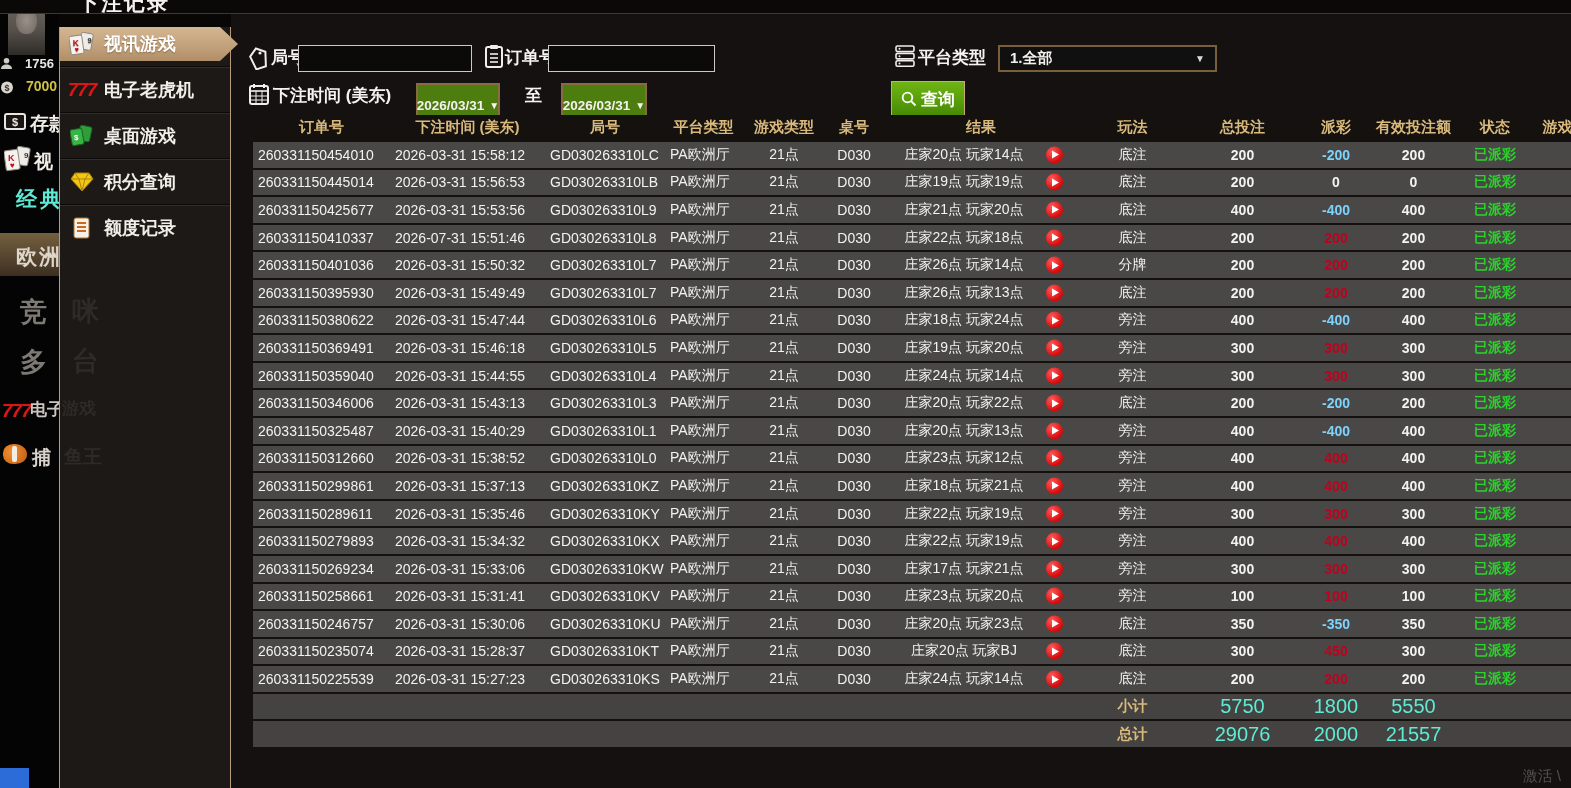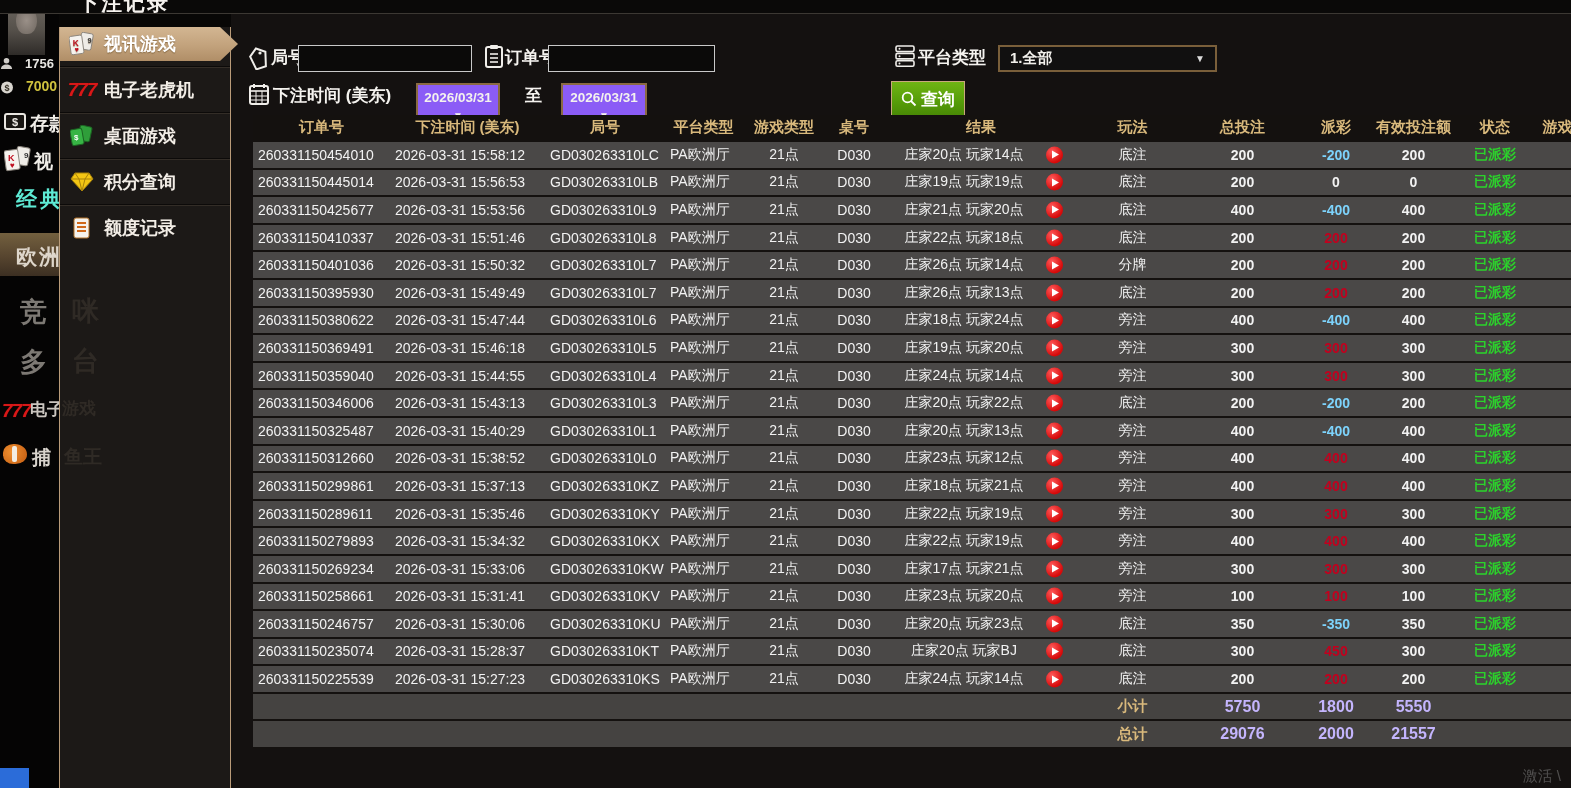--- a/index.html
+++ b/index.html
@@ -68,23 +68,23 @@
   
   .content { position:absolute; left:231px; top:14px; width:1340px; height:774px;
     background:#141110; z-index:2; }
   .flt-label { position:absolute; color:#f5f3ef; font-weight:bold; font-size:17px; white-space:nowrap; }
   .flt-input { position:absolute; height:27px; background:#0b0a09; border:1px solid #c9c9c9;
     color:#eee; font-size:13px; padding:0 6px; outline:none; }
   .dropdown { position:absolute; height:27px; background:#111010; border:2px solid #7a5f3a;
     color:#f2f0ec; font-size:15px; font-weight:bold; display:flex; align-items:center;
     padding:0 10px; cursor:pointer; }
   .dropdown .arr { margin-left:auto; font-size:10px; color:#dcdcdc; }
-  .datebox { position:absolute; height:44px; background:#8b5cf6; border:2px solid #8a6a42;
+  .datebox { position:absolute; height:44px; background:#4d7c0f; border:2px solid #8a6a42;
     color:#f4f2ee; font-size:13.5px; font-weight:bold; display:flex; align-items:center;
-    justify-content:center; gap:5px; cursor:pointer;flex-direction:column; }
+    justify-content:center; gap:5px; cursor:pointer; }
   .datebox .arr { font-size:10px; }
   .search-btn { position:absolute; height:36px; padding:0 9px;
     background:linear-gradient(180deg,#6fb414 0%,#559c09 60%,#488805 100%);
     border:1px solid #c9a87d; color:#fff; font-size:17px; font-weight:bold;
     display:flex; align-items:center; gap:4px; cursor:pointer; }
 
   
   .table-wrap { position:absolute; left:22px; top:101px; width:1318px; height:673px; overflow:hidden; }
   table { border-collapse:collapse; table-layout:fixed; width:1327px; }
   td, th { height:27.6px; border-bottom:2px solid #14110f; background:#4a4847;
@@ -97,21 +97,21 @@
     background:radial-gradient(circle at 35% 30%,#ff5a5a,#d60909 70%); cursor:pointer; }
   .play-btn::after { content:""; position:absolute; left:6px; top:4.5px; border-left:7px solid #fff;
     border-top:4px solid transparent; border-bottom:4px solid transparent; }
   .pr { color:#c2001e; font-weight:bold; }
   .pg { color:#7dd3fc; font-weight:bold; }
   .pw { color:#f2f2f2; font-weight:bold; }
   .status-ok { color:#2bd22b; font-weight:bold; }
   .num { font-weight:bold; }
   tr.sumrow td { background:#454341; }
   .sum-label { color:#d9b97c; font-weight:bold; font-size:15px; }
-  .sum-val { color:#c4b5fd; font-weight:bold; font-size:16px; }
+  .sum-val { color:#5eead4; font-weight:normal; font-size:20px; }
 
   .watermark { position:absolute; right:10px; bottom:2px; color:#8c8c8c; opacity:.5;
     font-size:15px; z-index:6; }
 </style>
 </head>
 <body>
 
 <div class="top-strip">
   <span class="page-title">下注记录</span>
 </div>
@@ -365,21 +365,21 @@
             <td class="result-cell">庄家21点 玩家20点<span class="play-btn"></span></td>
             <td>底注</td>
             <td class="num">400</td>
             <td class="pg">-400</td>
             <td class="num">400</td>
             <td class="status-ok">已派彩</td>
             <td></td>
           </tr>
           <tr>
             <td class="la">260331150410337</td>
-            <td class="la">2026-03-31 15:51:46</td>
+            <td class="la">2026-07-31 15:51:46</td>
             <td class="la">GD030263310L8</td>
             <td class="la">PA欧洲厅</td>
             <td>21点</td>
             <td>D030</td>
             <td class="result-cell">庄家22点 玩家18点<span class="play-btn"></span></td>
             <td>底注</td>
             <td class="num">200</td>
             <td class="pr">200</td>
             <td class="num">200</td>
             <td class="status-ok">已派彩</td>

